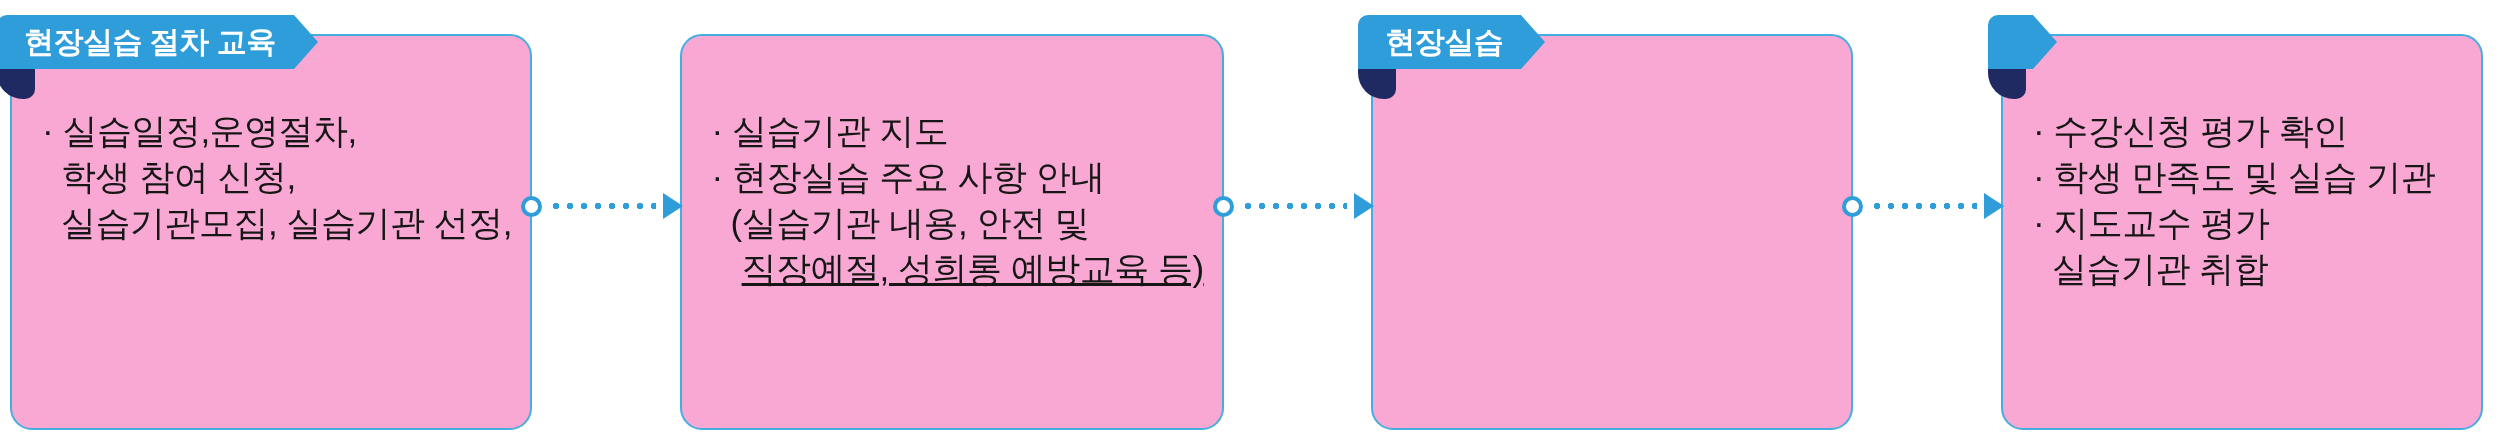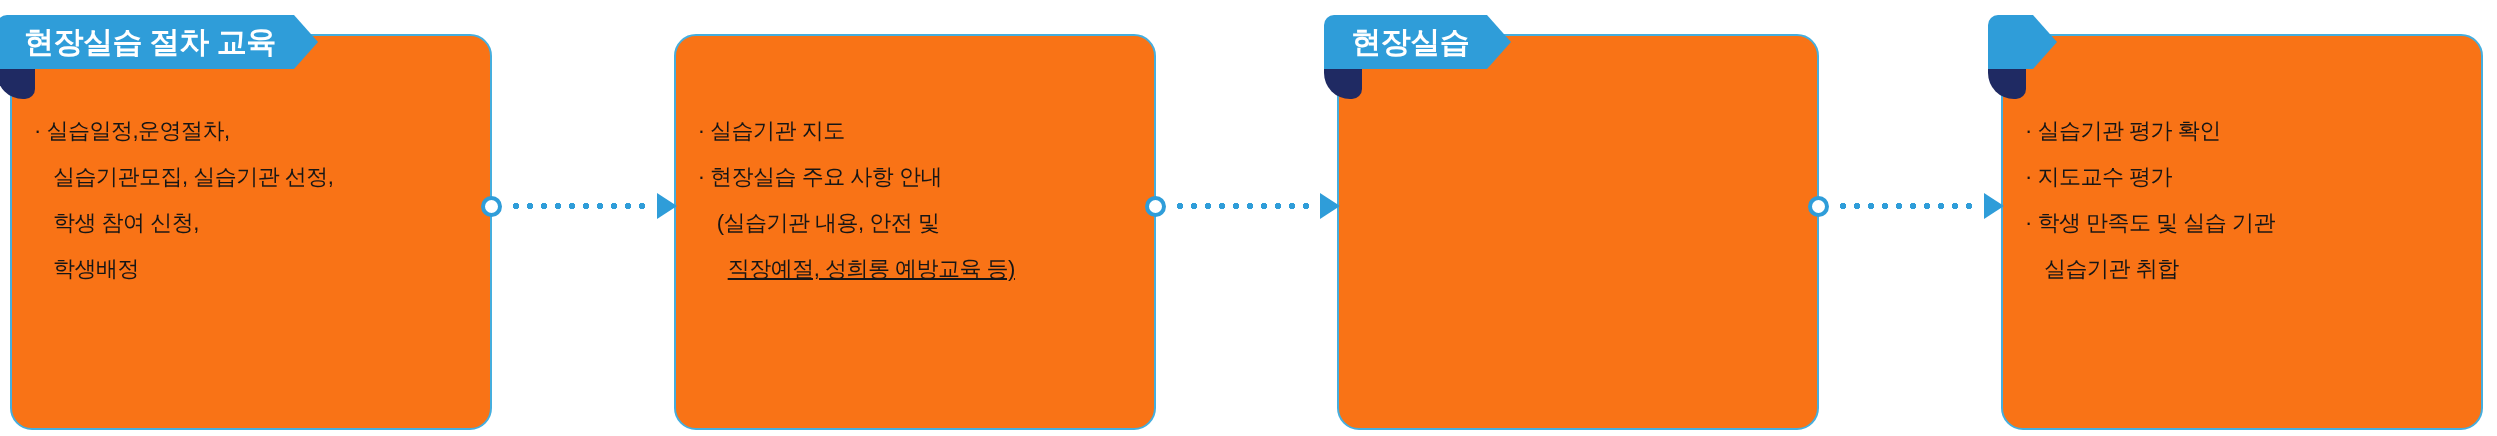--- a/index.html
+++ b/index.html
@@ -13,21 +13,21 @@
     height: 436px;
     box-sizing: border-box;
     display: flex;
     align-items: stretch;
     padding: 34px 14px 6px 10px;
   }
   
   .card {
     flex: 0 0 482px;
     position: relative;
-    background: #f97316;
+    background: #f9a8d4;
     border: 2px solid #45aede;
     border-radius: 22px;
     box-sizing: border-box;
   }
   .ribbon-wrap {
     position: absolute;
     top: -21px;
     left: -15px;
   }
   .fold {
@@ -61,22 +61,22 @@
     border-left: 24px solid #2f9dd9;
   }
   .ribbon-text {
     font-size: 30px;
     font-weight: 700;
     color: #ffffff;
     letter-spacing: -0.5px;
     white-space: nowrap;
   }
   .body {
-    padding: 72px 18px 0 22px;
-    font-size: 22px;
+    padding: 72px 18px 0 30px;
+    font-size: 35px;
     font-weight: 500;
     line-height: 46px;
     color: #161616;
     letter-spacing: -0.5px;
   }
   .line { white-space: nowrap; }
   .line.indent  { padding-left: 19px; }
   .line.indent2 { padding-left: 30px; text-decoration: underline; }
   
   .connector {
@@ -123,23 +123,22 @@
   <div class="card">
     <div class="ribbon-wrap">
       <div class="fold"></div>
       <div class="ribbon">
         <span class="ribbon-text">현장실습 절차 교육</span>
         <span class="ribbon-point"></span>
       </div>
     </div>
     <div class="body">
       <div class="line">· 실습일정,운영절차,</div>
+      <div class="line indent">학생 참여 신청,</div>
       <div class="line indent">실습기관모집, 실습기관 선정,</div>
-      <div class="line indent">학생 참여 신청,</div>
-      <div class="line indent">학생배정</div>
     </div>
   </div>
 
   <div class="connector">
     <span class="dot-circle"></span>
     <span class="dots"></span>
     <span class="arrow"></span>
   </div>
 
   <div class="card">
@@ -174,20 +173,20 @@
   </div>
 
   <div class="card">
     <div class="ribbon-wrap">
       <div class="fold"></div>
       <div class="ribbon">
         <span class="ribbon-point"></span>
       </div>
     </div>
     <div class="body">
-      <div class="line">· 실습기관 평가 확인</div>
+      <div class="line">· 수강신청 평가 확인</div>
+      <div class="line">· 학생 만족도 및 실습 기관</div>
       <div class="line">· 지도교수 평가</div>
-      <div class="line">· 학생 만족도 및 실습 기관</div>
       <div class="line indent">실습기관 취합</div>
     </div>
   </div>
 
 </div>
 
 </body></html>

